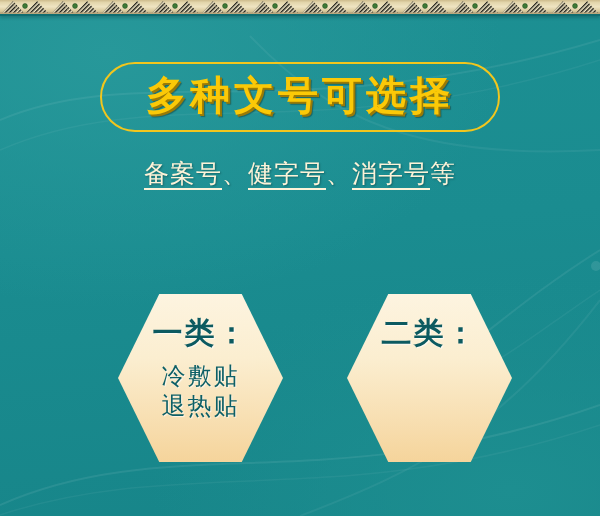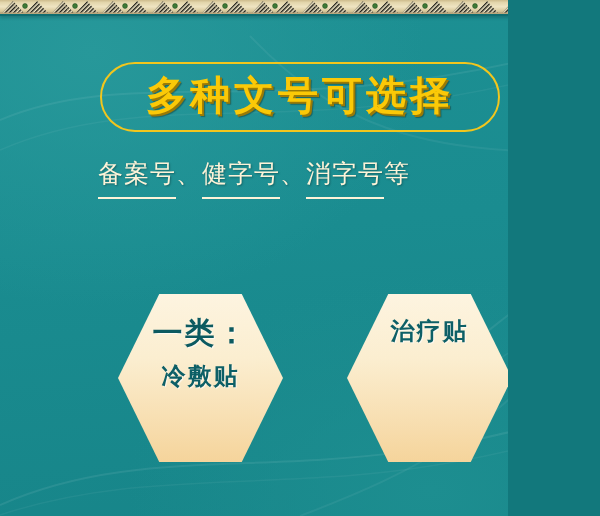--- a/index.html
+++ b/index.html
@@ -6,21 +6,21 @@
     margin: 0;
     padding: 0;
     background: #12787c;
   }
   body {
     font-family: "Liberation Serif", "DejaVu Serif", serif;
   }
 
   #poster {
     position: relative;
-    width: 508px;
+    width: 600px;
     height: 516px;
     overflow: hidden;
     background:
       radial-gradient(120% 90% at 18% 10%, #27989a 0%, rgba(39,152,154,0) 55%),
       radial-gradient(100% 70% at 85% 95%, #1d8e90 0%, rgba(29,142,144,0) 60%),
       linear-gradient(175deg, #1d9093 0%, #1a8c90 45%, #178589 100%);
   }
 
   
   .bg-waves {
@@ -84,21 +84,21 @@
     color: #fdf3d8;
     font-size: 25px;
     line-height: 36px;
     letter-spacing: 1px;
     text-shadow: 1px 1px 2px rgba(0,0,0,0.30);
   }
   .body-copy .ln { display: block; white-space: nowrap; }
   .body-copy u {
     text-decoration: none;
     border-bottom: 2px solid #fdf3d8;
-    padding-bottom: 10px;
+    padding-bottom: 1px;
   }
 
   
   .hex {
     position: absolute;
     width: 165px;
     height: 168px;
     background: linear-gradient(180deg, #fdf4e0 0%, #fbeed0 38%, #f8e0b4 72%, #f5d49b 100%);
     clip-path: polygon(25% 0%, 75% 0%, 100% 50%, 75% 100%, 25% 100%, 0% 50%);
     filter: drop-shadow(3px 4px 3px rgba(0,0,0,0.28));
@@ -117,21 +117,21 @@
     line-height: 1.1;
     font-weight: bold;
     color: #0c5a60;
     letter-spacing: 2px;
     text-shadow: 1px 1px 1px rgba(255,255,255,0.75);
     margin-bottom: 12px;
   }
   .hex-line {
     font-size: 24px;
     line-height: 30px;
-    font-weight: bold;
+    font-weight: normal;
     color: #0d5f66;
     letter-spacing: 2px;
     text-shadow: 1px 1px 1px rgba(255,255,255,0.7);
   }
 </style>
 </head>
 <body>
 
 <div id="poster">
 
@@ -183,19 +183,20 @@
     <div class="title-text">多种文号可选择</div>
   </div>
 
   <div class="body-copy" id="body-copy">
       <span class="ln"><u>备案号</u><span>、</span><u>健字号</u><span>、</span><u>消字号</u><span>等</span></span>
     </div>
 
   <div class="hex" id="hex-1">
     <div class="hex-title">一类：</div>
     <div class="hex-line">冷敷贴</div>
+    <div class="hex-line">退热贴</div>
   </div>
 
   <div class="hex" id="hex-2">
-    <div class="hex-line">治疗贴</div>
+    <div class="hex-title">二类：</div>
   </div>
 
 </div>
 
 </body></html>

